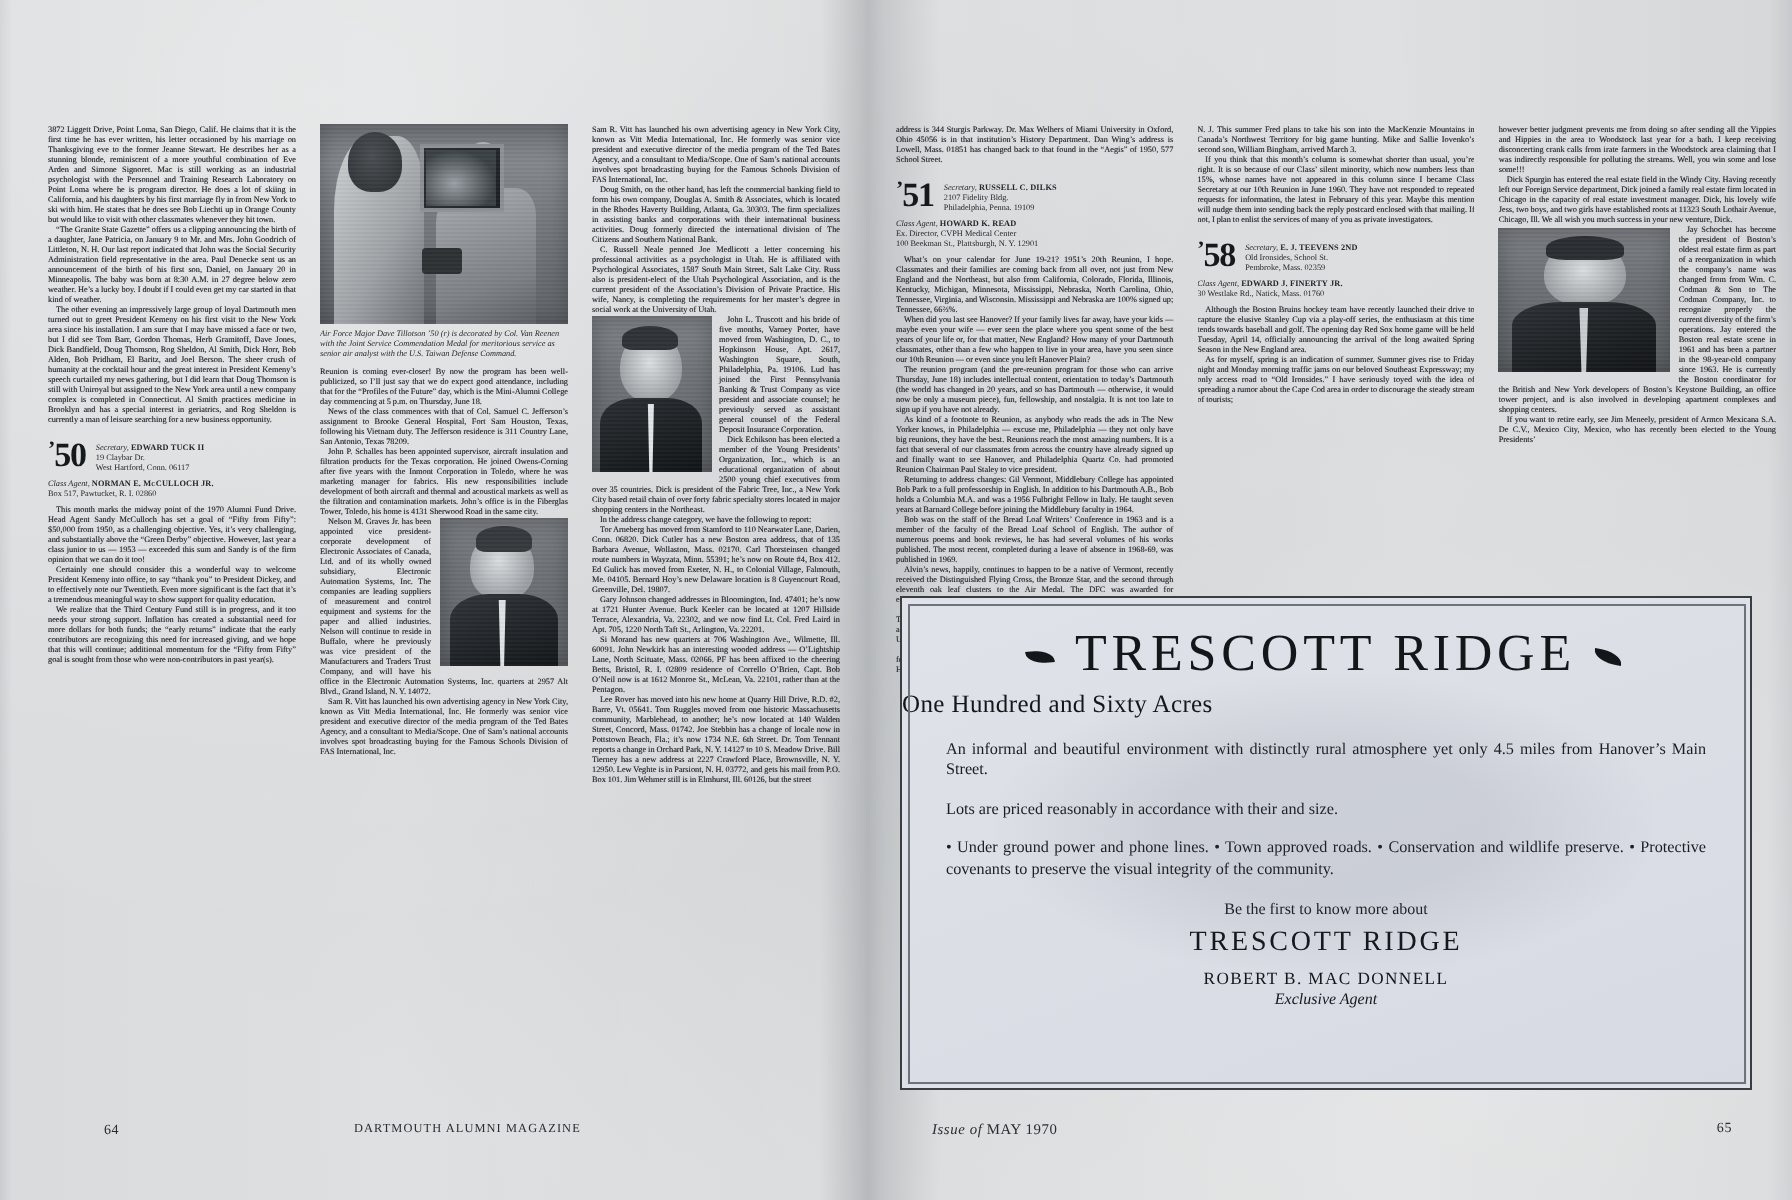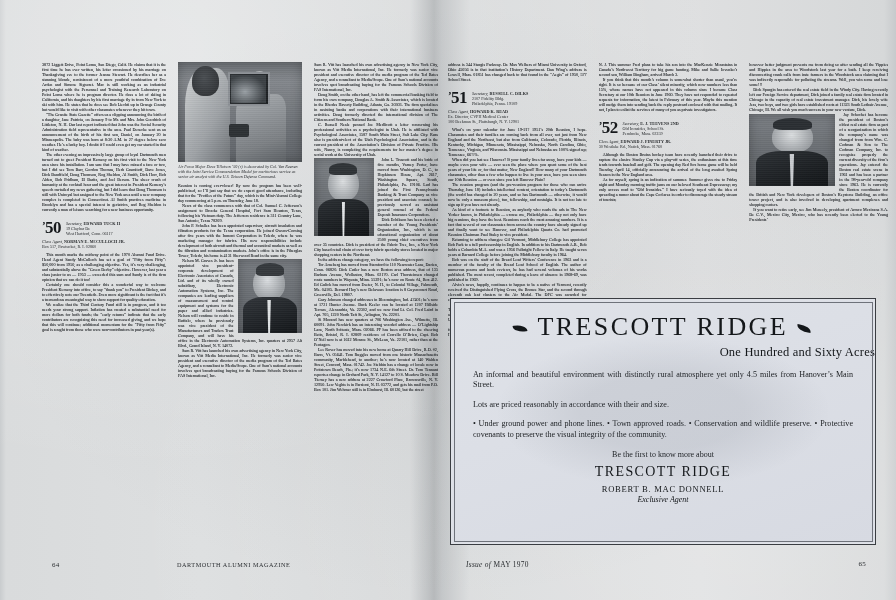--- a/index.html
+++ b/index.html
@@ -25,21 +25,21 @@
       radial-gradient(ellipse at 18% 8%, rgba(255,255,255,.30), rgba(255,255,255,0) 55%),
       radial-gradient(ellipse at 82% 88%, rgba(255,255,255,.22), rgba(255,255,255,0) 60%),
       radial-gradient(ellipse at 50% 50%, rgba(120,125,130,.10), rgba(0,0,0,0) 70%);
     mix-blend-mode:normal;
   }
   .page{position:absolute;top:0;height:600px;}
   #page-left{left:0;width:432px;}
   #page-right{left:440px;width:456px;}
 
   .cols{position:absolute;display:flex;}
-  #left-cols{left:42px;top:62px;width:396px;height:478px;gap:12px;}
+  #left-cols{left:24px;top:62px;width:396px;height:478px;gap:12px;}
   #right-cols{left:8px;top:62px;width:440px;height:478px;gap:12px;}
 
   .col{flex:1 1 0;position:relative;overflow:hidden;}
 
   
   .body{
     font-size:4.15px;line-height:5.0px;
     text-align:justify;text-justify:inter-word;
     color:#26292c;
     hyphens:auto;-webkit-hyphens:auto;
@@ -104,21 +104,21 @@
     background:radial-gradient(ellipse at 50% 50%, #3c4450 0 35%, rgba(60,68,80,0) 72%);}
   .ad-title{
     text-align:center;font-size:26px;line-height:28px;letter-spacing:2.4px;
     color:#14171a;margin:14px 0 0 0;font-weight:400;
     font-family:"Liberation Serif",serif;
   }
   .leaf{display:inline-block;width:16px;height:10px;position:relative;vertical-align:middle;}
   .leaf:before{content:"";position:absolute;left:0;top:1px;width:14px;height:7px;
     background:#14171a;border-radius:0 90% 0 90%;transform:rotate(-8deg);}
   .leaf.r:before{border-radius:90% 0 90% 0;transform:rotate(8deg) scaleX(-1);}
-  .ad-sub{text-align:right;font-size:12.5px;line-height:15px;color:#14171a;margin:4px 0 10px 0;letter-spacing:.2px;}
+  .ad-sub{text-align:left;font-size:12.5px;line-height:15px;color:#14171a;margin:4px 0 10px 0;letter-spacing:.2px;}
   .ad-p{font-size:8.1px;line-height:10.4px;color:#1b1e21;margin:0 22px 9px 22px;text-align:justify;}
   .ad-cta{text-align:center;font-size:8px;color:#1b1e21;margin:10px 0 5px 0;}
   .ad-name2{text-align:center;font-size:14px;letter-spacing:1.4px;color:#14171a;margin:3px 0 4px 0;}
   .ad-agent{text-align:center;font-size:8.6px;letter-spacing:.7px;color:#14171a;margin:0;}
   .ad-role{text-align:center;font-size:8px;font-style:italic;color:#14171a;margin:1px 0 8px 0;}
 </style>
 </head>
 <body>
 
 <div id="spread">
@@ -264,21 +264,21 @@
         <p class="body ind">Alvin’s news, happily, continues to happen to be a native of Vermont, recently received the Distinguished Flying Cross, the Bronze Star, and the second through eleventh oak leaf clusters to the Air Medal. The DFC was awarded for extraordinary achievement as Ch Chi Airfield, Feb. 21, 1968.</p>
         <p class="body ind">John is chief of the spacecraft systems branch of the Air Force’s Foreign Technology Division and is stationed at Wright-Patterson AFB, Ohio. In addition to a Dartmouth A.B. in history, he holds a B.S. in electrical engineering from the University of Oklahoma.</p>
         <p class="body ind">Fred Falkenbach is manager-contract accounting of Defense Electronic Products for RCA. He, wife Barbara, and children Rick, Kathy, and Gretchen live in Mt. Holly,</p>
       </div>
 
       <div class="col">
         <p class="body">N. J. This summer Fred plans to take his son into the MacKenzie Mountains in Canada’s Northwest Territory for big game hunting. Mike and Sallie Iovenko’s second son, William Bingham, arrived March 3.</p>
         <p class="body ind">If you think that this month’s column is somewhat shorter than usual, you’re right. It is so because of our Class’ silent minority, which now numbers less than 15%, whose names have not appeared in this column since I became Class Secretary at our 10th Reunion in June 1960. They have not responded to repeated requests for information, the latest in February of this year. Maybe this mention will nudge them into sending back the reply postcard enclosed with that mailing. If not, I plan to enlist the services of many of you as private investigators.</p>
 
         <div class="classhead">
-          <div class="year"><span class="tick">’</span><span>52</span></div>
+          <div class="year"><span class="tick">’</span><span>58</span></div>
           <div class="secblock">
             <span class="lbl">Secretary,</span>
             <span class="sc">E. J. TEEVENS 2ND</span><br>
             <span>Old Ironsides, School St.</span><br>
             <span>Pembroke, Mass. 02359</span>
           </div>
         </div>
         <div class="agent">
           <i>Class Agent,</i>
           <span class="sc">EDWARD J. FINERTY JR.</span><br>

